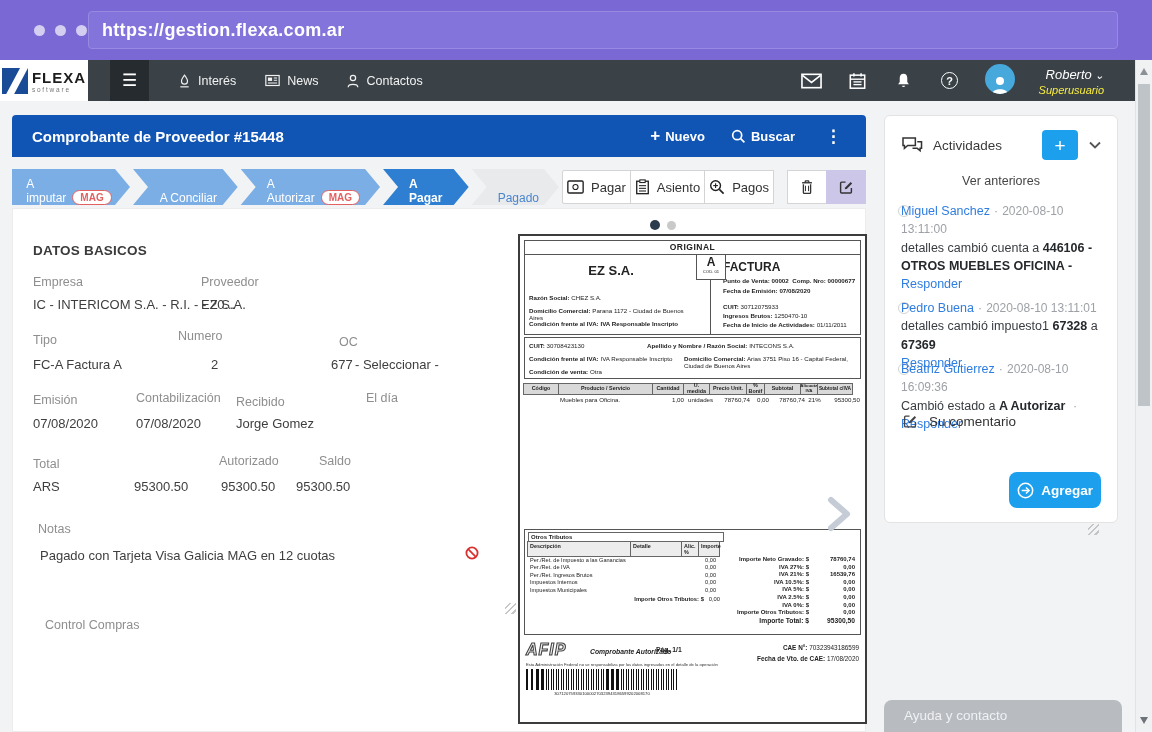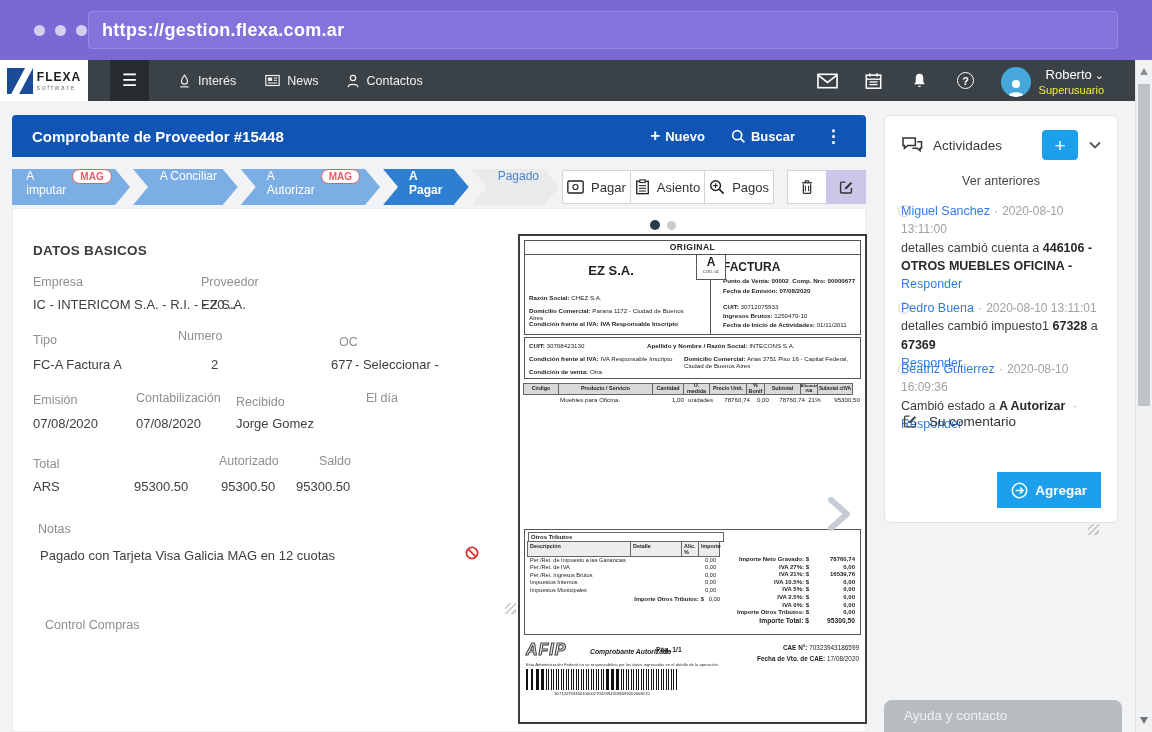--- a/index.html
+++ b/index.html
@@ -18,48 +18,48 @@
     left:88px; top:11px; width:1030px; height:38px; background:#8374db;
     border:1px solid #988ae2; border-radius:4px; color:#fff; font-size:18px;
     font-weight:bold; line-height:36px; padding-left:13px; letter-spacing:.3px;
   }
 
   
   .navbar { left:0; top:60px; width:1152px; height:41px; background:#3a4248; display:flex; align-items:center; }
   .logo-box { width:88px; height:41px; background:#fff; display:flex; align-items:center; justify-content:center; gap:4px; }
   .logo-mark { width:26px; height:26px; background:#1a4b96; position:relative; overflow:hidden; }
   .logo-mark i { position:absolute; left:10px; top:-4px; width:7px; height:40px; background:#fff; transform:rotate(28deg); }
-  .logo-txt b { display:block; font-size:12px; letter-spacing:1px; color:#1d1d1d; }
+  .logo-txt b { display:block; font-size:15px; letter-spacing:1px; color:#1d1d1d; }
   .logo-txt span { display:block; font-size:6.5px; letter-spacing:1.8px; color:#777; }
   .nav-search { margin-left:3px; width:118px; height:29px; background:#fff; border-radius:3px; display:flex; align-items:center; padding:0 7px; gap:5px; }
   .nav-search input { border:none; outline:none; width:86px; font-size:11.5px; color:#555; font-family:"Liberation Sans",sans-serif; }
   .nav-search input::placeholder { color:#9aa0a6; }
   .hamburger { margin-left:22px; width:39px; height:41px; background:#262b2f; color:#fff; font-size:17px; display:flex; align-items:center; justify-content:center; cursor:pointer; }
   .nav-item { display:flex; align-items:center; gap:6px; color:#f2f2f2; font-size:12.5px; margin-left:28px; cursor:pointer;text-align:center; }
   .nav-right { margin-left:auto; display:flex; align-items:center; gap:24px; margin-right:48px; }
   .nav-ico { width:22px; height:22px; display:flex; align-items:center; justify-content:center; cursor:pointer; }
   .help-circle { width:17px; height:17px; border:1.7px solid #fff; border-radius:50%; color:#fff; font-size:11px; font-weight:bold; display:flex; align-items:center; justify-content:center; }
   .avatar { width:30px; height:30px; border-radius:50%; background:#47a8dc; display:flex; align-items:flex-end; justify-content:center; overflow:hidden; }
-  .user-block { display:flex; align-items:flex-end; gap:8px; }
+  .user-block { display:flex; align-items:flex-start; gap:24px;font-style:italic; }
   .user-names { text-align:right; line-height:1.25; }
   .user-name { color:#fff; font-size:13px; }
   .user-caret { color:#fff; font-size:11px; margin-left:3px; }
   .user-role { color:#f8ec3e; font-size:11px; }
 
   
   .page-header { left:12px; top:115px; width:854px; height:42px; background:#1155b4; border-radius:4px 4px 0 0; display:flex; align-items:center; color:#fff; }
   .page-title { font-size:15px; font-weight:bold; margin-left:20px; }
   .ph-actions { margin-left:auto; display:flex; align-items:center; gap:26px; margin-right:20px; }
   .ph-btn { display:flex; align-items:center; gap:5px; font-size:13px; font-weight:600; cursor:pointer; }
   .ph-plus { font-size:17px; font-weight:bold; }
   .kebab { font-size:17px; font-weight:bold; cursor:pointer; padding:0 4px; }
 
   
   .wf-row { left:12px; top:168px; width:854px; height:38px; display:flex; align-items:center; }
-  .step { height:36px; display:flex; align-items:flex-start; justify-content:center; gap:6px; color:#fff; font-size:12px; font-weight:500; margin-right:3px; cursor:pointer; }
+  .step { height:36px; display:flex; align-items:flex-end; justify-content:center; gap:6px; color:#fff; font-size:12px; font-weight:500; margin-right:3px; cursor:pointer; }
   .step.done { background:#7caee6; }
   .step.active { background:#2e7fd1; font-weight:bold; }
   .step.pending { background:#e9eaeb; color:#4a86d0; }
   .clip-first { clip-path:polygon(0 0, calc(100% - 15px) 0, 100% 50%, calc(100% - 15px) 100%, 0 100%); padding:0 20px 0 16px; }
   .clip-mid { clip-path:polygon(0 0, calc(100% - 15px) 0, 100% 50%, calc(100% - 15px) 100%, 0 100%, 15px 50%); padding:0 20px 0 26px; }
   .badge-mag { background:#fff; border:1.5px solid #e26060; color:#e26060; font-size:10px; font-weight:bold; border-radius:9px; padding:0 7px; line-height:13px; }
   .wf-toolbar { margin-left:auto; display:flex; align-items:center; }
   .tb-btn { height:34px; background:#fff; border:1px solid #d4d4d4; display:flex; align-items:center; gap:7px; padding:0 4px; font-size:13px; color:#333; cursor:pointer; margin-left:-1px; }
   .tb-btn:first-child { margin-left:0; border-radius:2px 0 0 2px; }
   .icon-group { display:flex; margin-left:14px; }
@@ -130,21 +130,21 @@
   .avatar-ph { position:absolute; left:-3px; top:1px; width:12px; height:12px; border:1px solid #b5b5b5; border-radius:50%; opacity:.6; }
   .act-dot { color:#9da1a6; margin:0 4px; }
   .act-time { color:#9da1a6; font-size:12px; }
   .act-bold { font-weight:bold; color:#26292c; }
   .act-reply { color:#2e7de1; cursor:pointer; }
   .comment-row { position:absolute; left:16px; top:296px; display:flex; align-items:center; gap:10px; }
   .comment-label { font-size:13.5px; color:#333; }
   .comment-area { position:absolute; left:16px; top:320px; width:202px; height:60px; }
   .comment-area textarea { width:100%; height:100%; border:none; resize:none; outline:none; font-family:"Liberation Sans",sans-serif; }
   .act-resize { position:absolute; right:18px; top:408px; }
-  .agregar-btn { position:absolute; right:16px; bottom:14px; height:36px; padding:0 14px; background:#1ca0ee; border:none; border-radius:0; color:#fff; font-size:13.5px; font-weight:600; display:flex; align-items:center; gap:7px; cursor:pointer; font-family:"Liberation Sans",sans-serif; }
+  .agregar-btn { position:absolute; right:16px; bottom:14px; height:36px; padding:0 8px; background:#1ca0ee; border:none; border-radius:8px; color:#fff; font-size:13.5px; font-weight:600; display:flex; align-items:center; gap:7px; cursor:pointer; font-family:"Liberation Sans",sans-serif; }
 
   .help-bar { left:884px; top:700px; width:238px; height:32px; background:#b8bcc1; border-radius:8px 8px 0 0; color:#eff1f3; font-size:13.5px; line-height:32px; padding-left:20px; cursor:pointer; }
 
   
   .scrollbar { left:1135px; top:60px; width:17px; height:672px; background:#f0f1f2; border-left:1px solid #e2e3e4; }
   .sb-up { position:absolute; left:4px; top:8px; width:0; height:0; border-left:4.5px solid transparent; border-right:4.5px solid transparent; border-bottom:7px solid #8a9095; cursor:pointer; }
   .sb-thumb { position:absolute; left:2px; top:24px; width:12px; height:322px; background:#bfc4c9; cursor:pointer; }
   .sb-down { position:absolute; left:4px; bottom:8px; width:0; height:0; border-left:4.5px solid transparent; border-right:4.5px solid transparent; border-top:7px solid #6d7378; cursor:pointer; }
 
   svg { display:block; }

